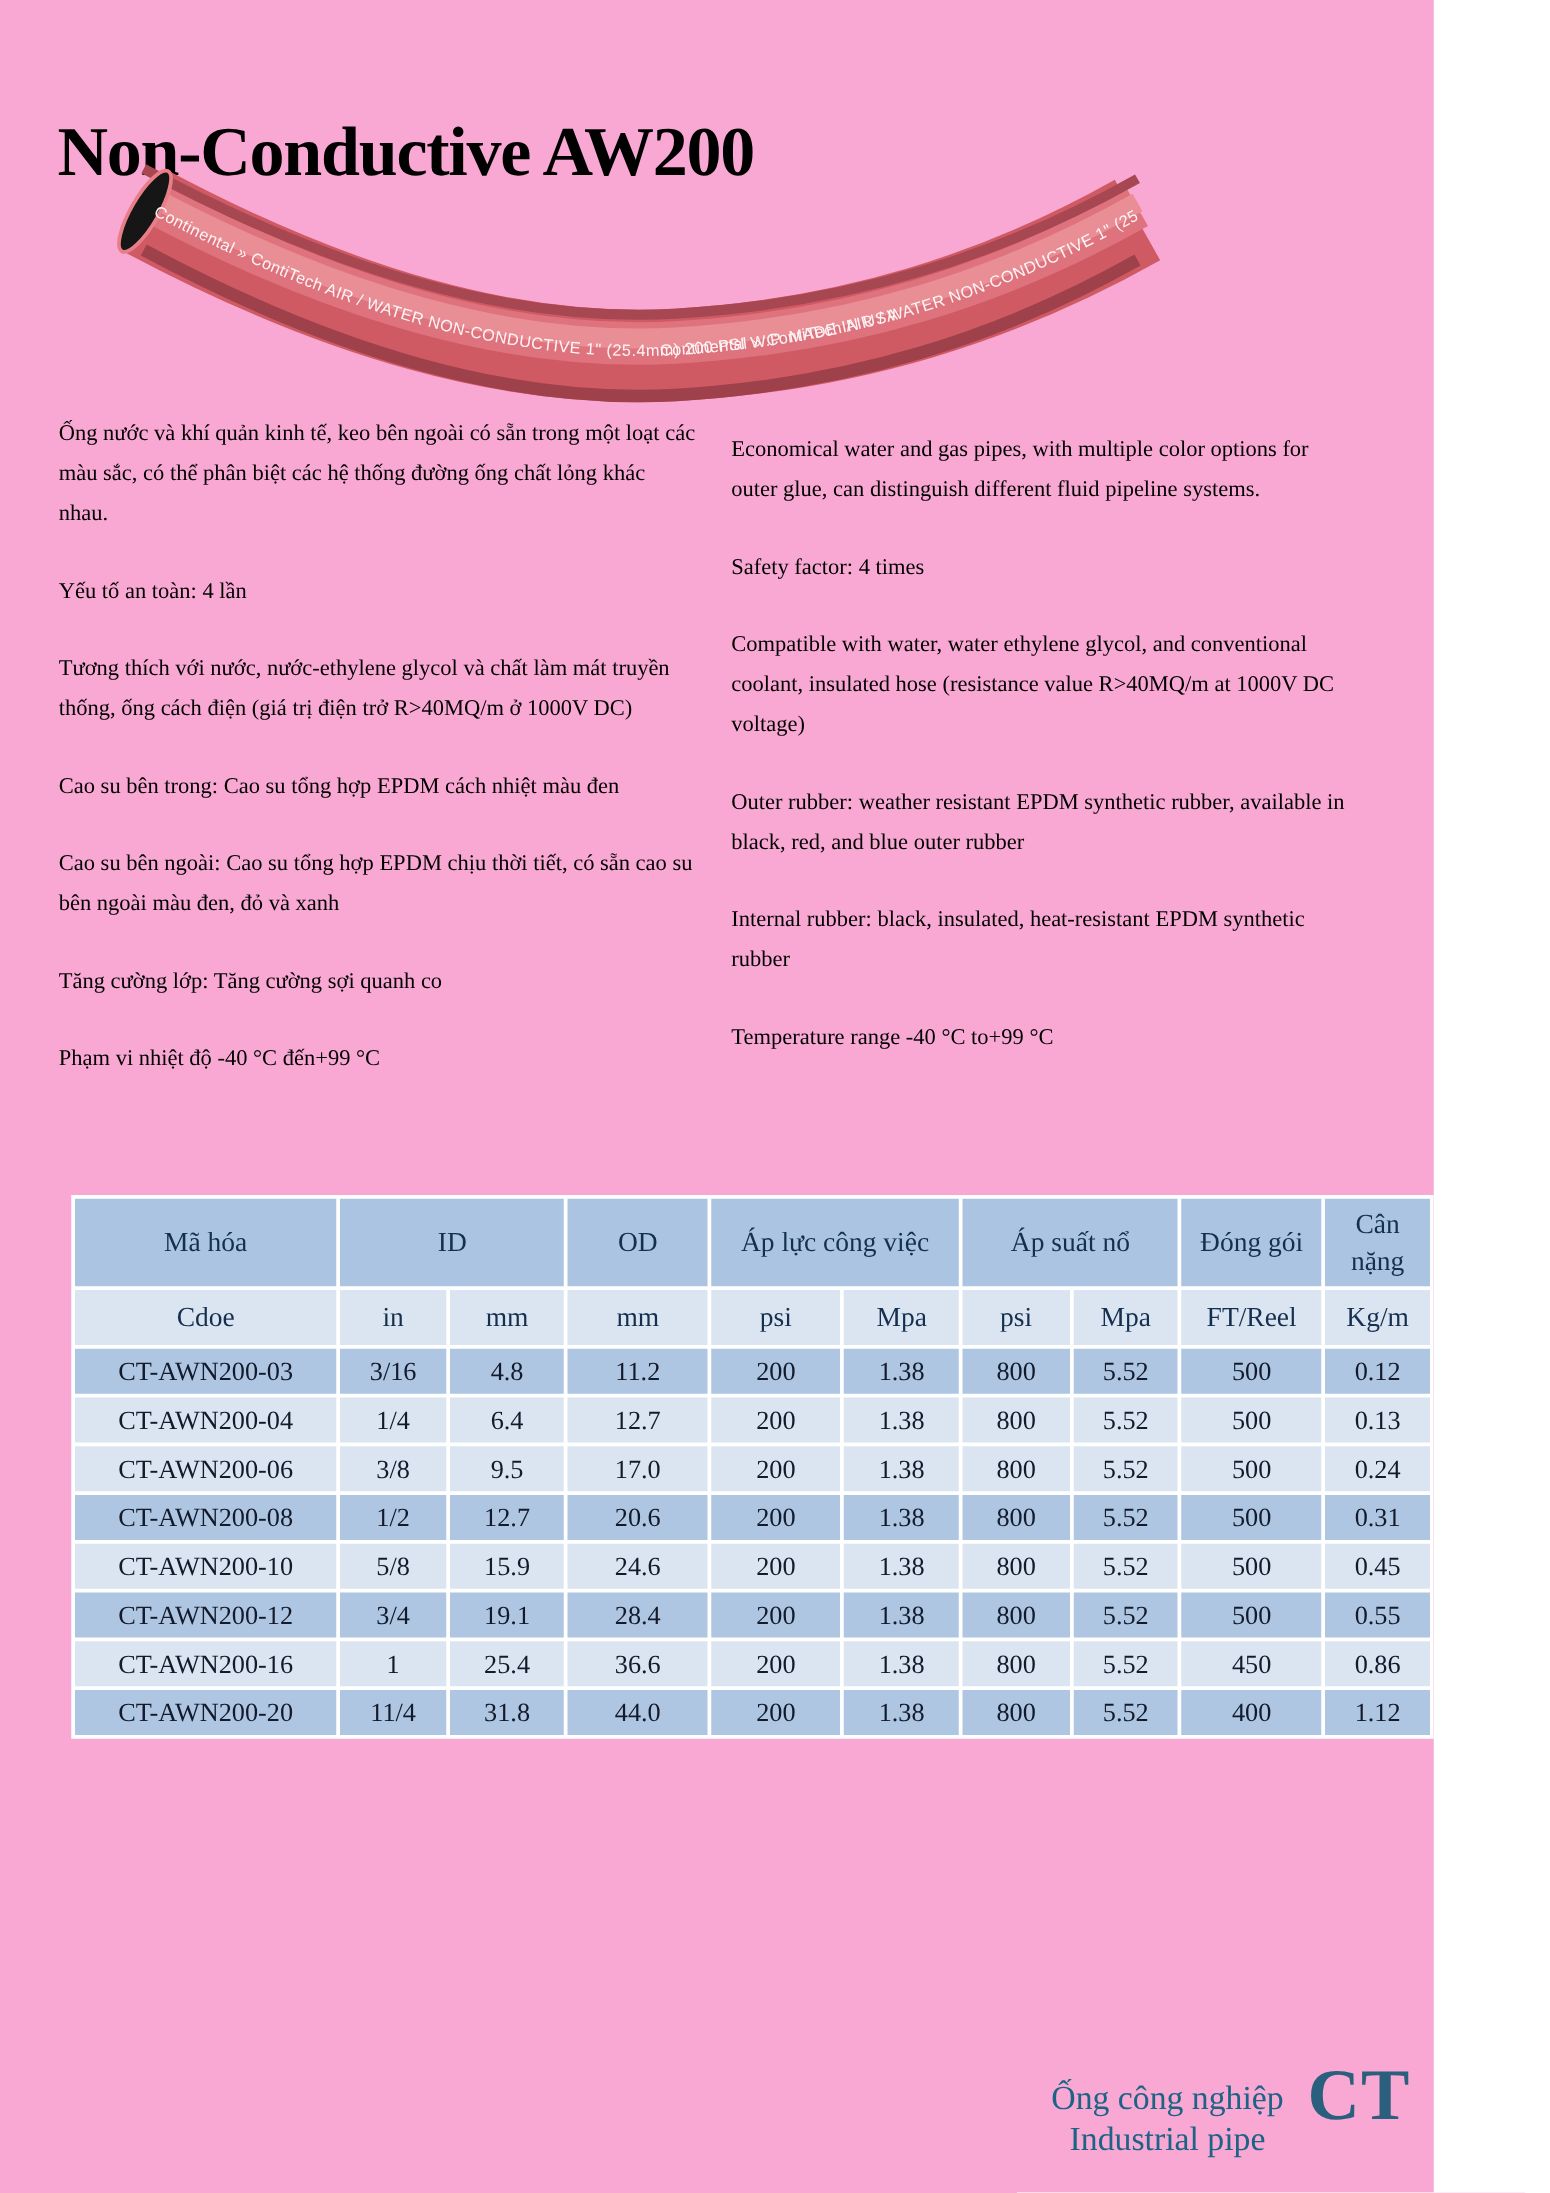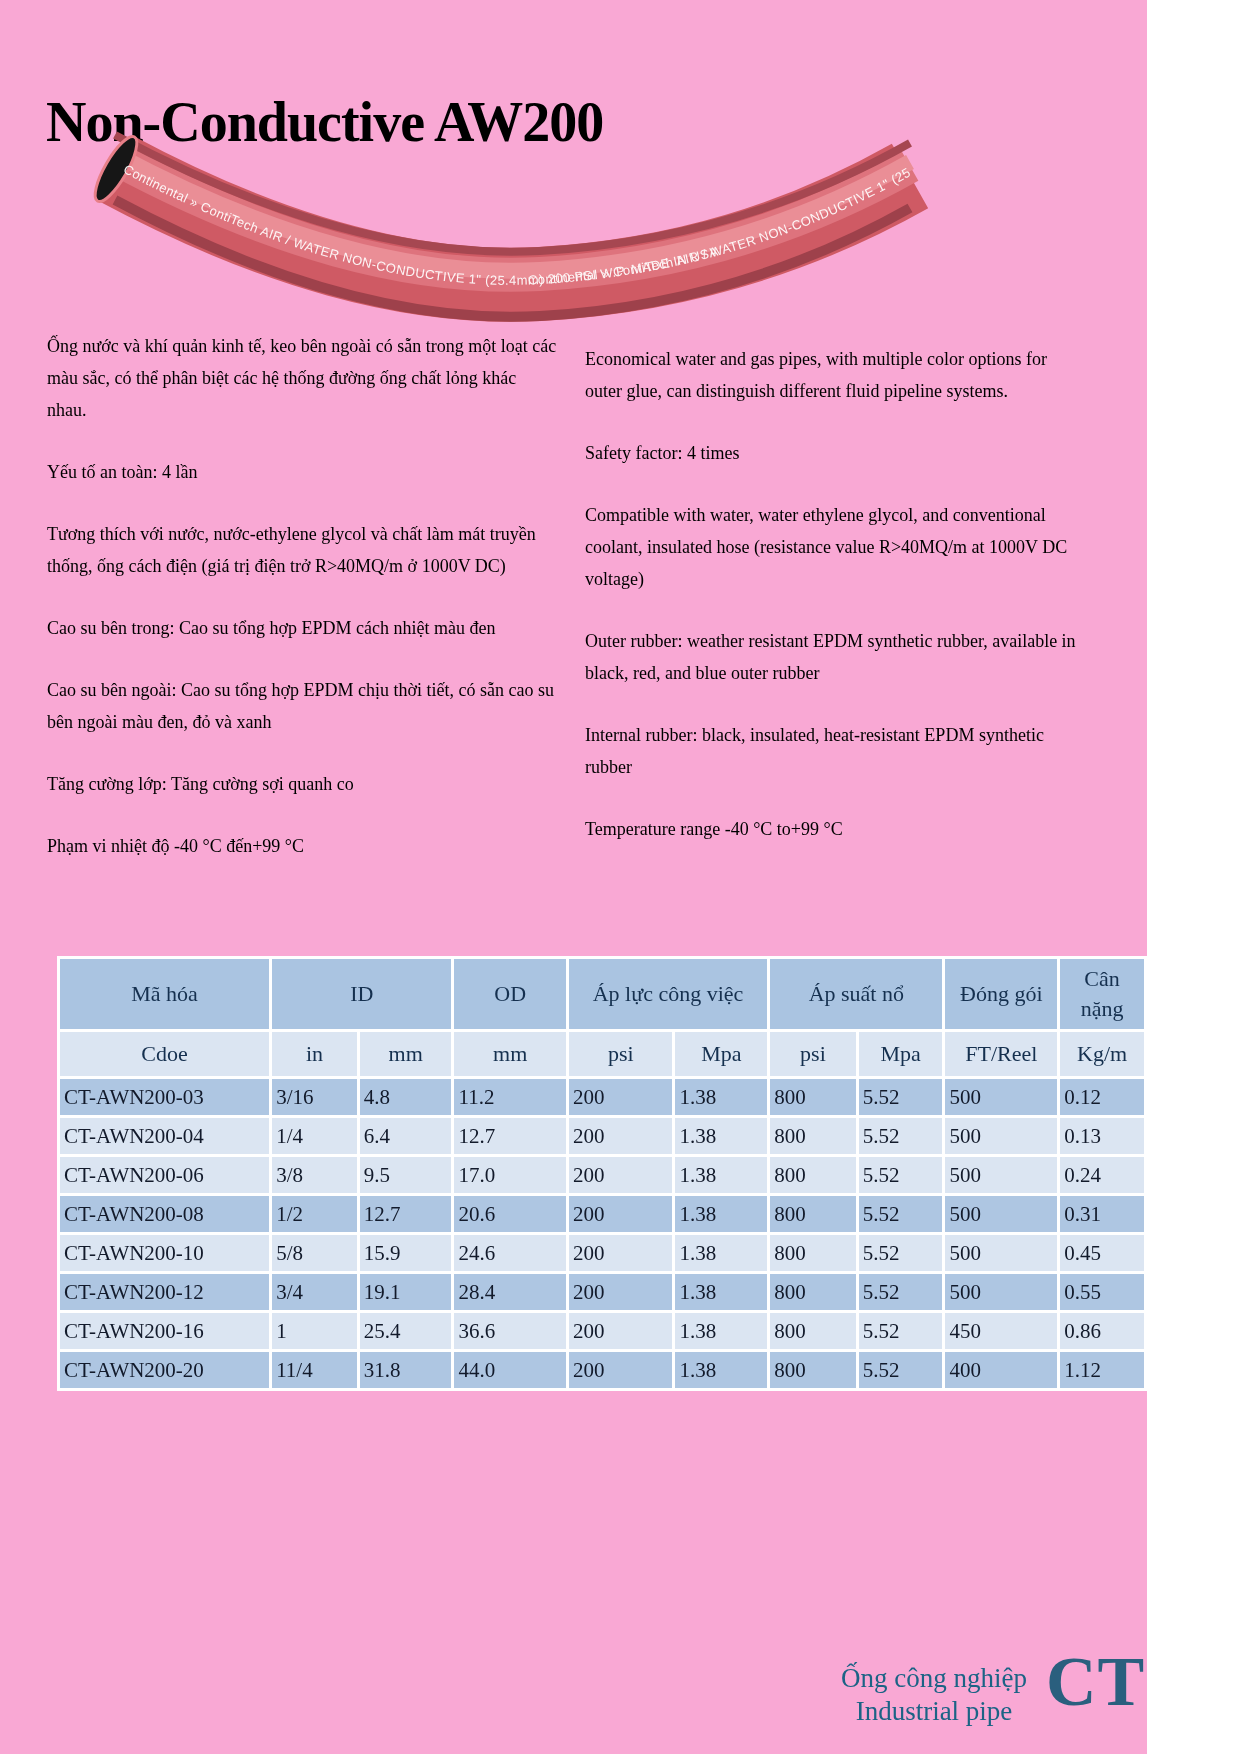--- a/index.html
+++ b/index.html
@@ -6,30 +6,30 @@
   .page{position:relative;width:1108px;height:1754px;background:#f9a8d4;overflow:hidden;
         font-family:"Liberation Serif","DejaVu Serif",serif;color:#000;padding-left:39px;}
   .title{position:absolute;left:46px;top:52px;font-size:56px;font-weight:700;
          letter-spacing:-1px;white-space:nowrap;}
   .hose-wrap{position:absolute;left:70px;top:126px;width:880px;height:210px;}
   .col{position:absolute;font-size:18px;line-height:32px;}
   .col p{margin:0 0 30px 0;}
   .col-vi{left:47px;top:330px;width:512px;}
   .col-en{left:585px;top:327px;width:498px;margin-top:16px;}
   .spec-table{position:absolute;left:57px;top:956px;border-collapse:separate;
-              border-spacing:3px;background:#fff;font-size:21px;}
+              border-spacing:3px;background:#fff;font-size:21px;text-align:center;}
   .spec-table th{font-weight:normal;font-size:22px;color:#15304f;}
   .spec-table thead .grp th{background:#aac4e1;height:70px;padding:0 4px;line-height:30px;}
   .spec-table thead .sub th{background:#dbe5f2;height:42px;}
   .spec-table td{height:36px;color:#121a2b;padding:0 4px;}
   .row-dark td{background:#aec6e2;}
   .row-light td{background:#dbe5f2;}
   .footer-text{position:absolute;left:808px;top:1662px;width:252px;text-align:center;
                font-weight:400;font-size:27px;line-height:33px;color:#1c6385;}
-  .footer-logo{position:absolute;left:1046px;top:1642px;font-size:70px;font-weight:700;
+  .footer-logo{position:absolute;left:1046px;top:1642px;font-size:58px;font-weight:700;
                color:#2a5f7e;letter-spacing:1px;}
 </style>
 </head>
 <body>
 
 <div class="page">
 
   <h1 class="title">Non-Conductive AW200</h1>
 
   <div class="hose-wrap">

